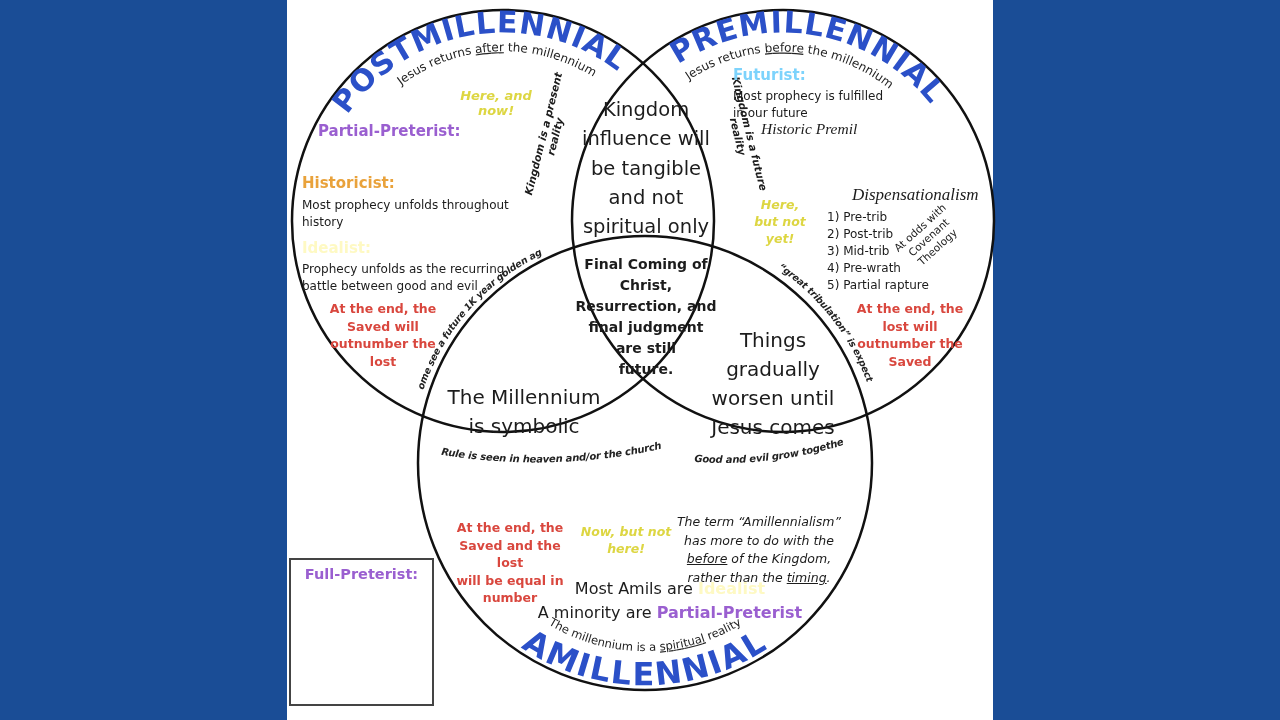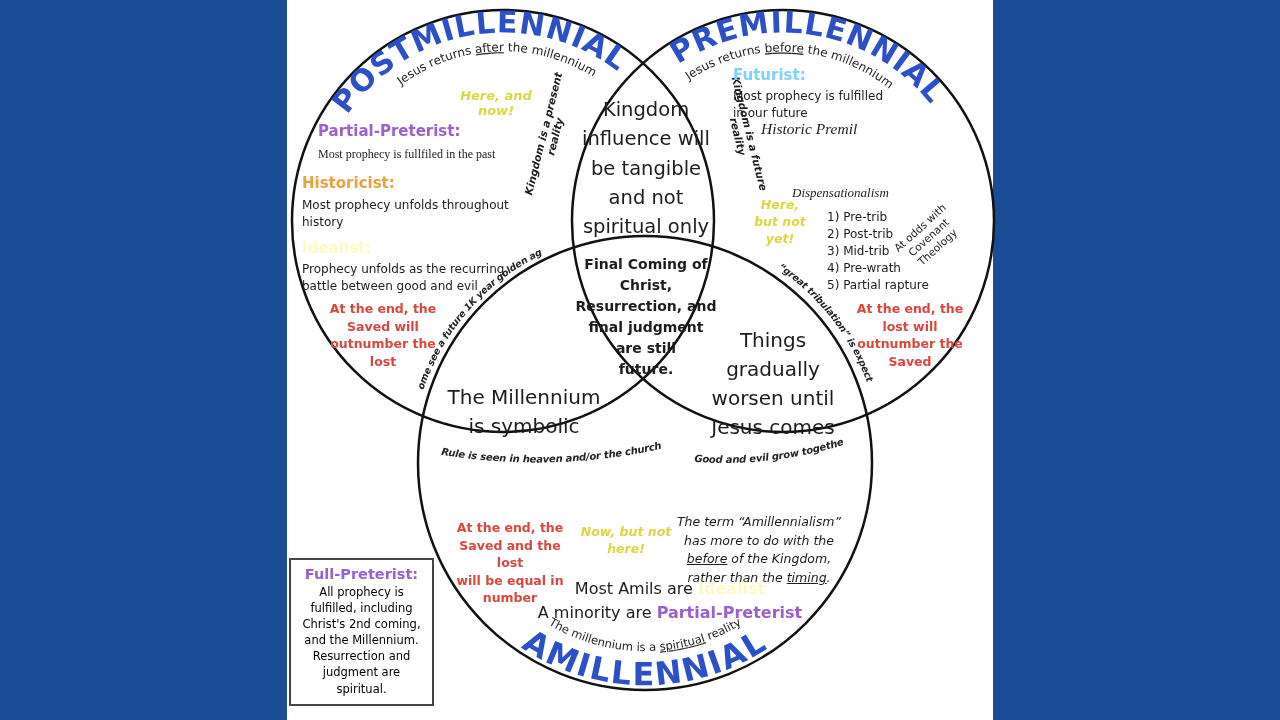--- a/index.html
+++ b/index.html
@@ -87,21 +87,20 @@
     <text class="arc-note" style="font-size:10px" text-anchor="middle">
       <textPath href="#p-rule" startOffset="50%">Rule is seen in heaven and/or the church</textPath>
     </text>
     <text class="arc-note" style="font-size:10px" text-anchor="middle">
       <textPath href="#p-grow" startOffset="50%">Good and evil grow together</textPath>
     </text>
   </svg>
 
   <div class="t c yellow i b" style="left:440px;top:88px;width:112px;font-size:13px">Here, and now!</div>
   <div class="t label purple" style="left:318px;top:122px">Partial-Preterist:</div>
-  <div class="t body-txt nw" style="left:318px;top:146px">Most prophecy is fullfiled in the past</div>
   <div class="t label orange" style="left:302px;top:174px">Historicist:</div>
   <div class="t body-txt pl" style="left:302px;top:197px">Most prophecy unfolds throughout
 history</div>
   <div class="t label green" style="left:302px;top:239px">Idealist:</div>
   <div class="t body-txt pl" style="left:302px;top:261px">Prophecy unfolds as the recurring
 battle between good and evil</div>
   <div class="t c pl rednote" style="left:328px;top:300px;width:110px">At the end, the
 Saved will
 outnumber the
 lost</div>
@@ -118,21 +117,21 @@
 Christ,
 Resurrection, and
 final judgment
 are still
 future.</div>
 
   <div class="t label violet" style="left:733px;top:66px">Futurist:</div>
   <div class="t body-txt pl" style="left:733px;top:88px">Most prophecy is fulfilled
 in our future</div>
   <div class="t i nw" style="left:761px;top:120px;font-size:15.5px">Historic Premil</div>
-  <div class="t i nw" style="left:792px;top:185px;font-size:13px">Dispensationalism</div>
+  <div class="t i nw" style="left:852px;top:185px;font-size:17px">Dispensationalism</div>
   <div class="t" style="left:827px;top:209px;font-size:12px;line-height:17px">
     <div>1) Pre-trib</div>
     <div>2) Post-trib</div>
     <div>3) Mid-trib</div>
     <div>4) Pre-wrath</div>
     <div>5) Partial rapture</div>
   </div>
   <div class="t c pl ynote" style="left:749px;top:197px;width:62px">Here,
 but not
 yet!</div>
@@ -166,21 +165,14 @@
   </div>
   <div class="t c" style="left:520px;top:603px;width:300px;font-size:16px">
     <span>A minority are </span><span class="b purple">Partial-Preterist</span>
   </div>
   <div class="t c" style="left:520px;top:579px;width:300px;font-size:16px">
     <span>Most Amils are </span><span class="b green">Idealist</span>
   </div>
 
   <div class="fp-box">
     <div class="b purple" style="font-size:14.5px">Full-Preterist:</div>
-    <div class="pl" style="font-size:11.5px;line-height:1.4;margin-top:2px">All prophecy is
-fulfilled, including
-Christ's 2nd coming,
-and the Millennium.
-Resurrection and
-judgment are
-spiritual.</div>
   </div>
 </div>
 
 </body></html>

